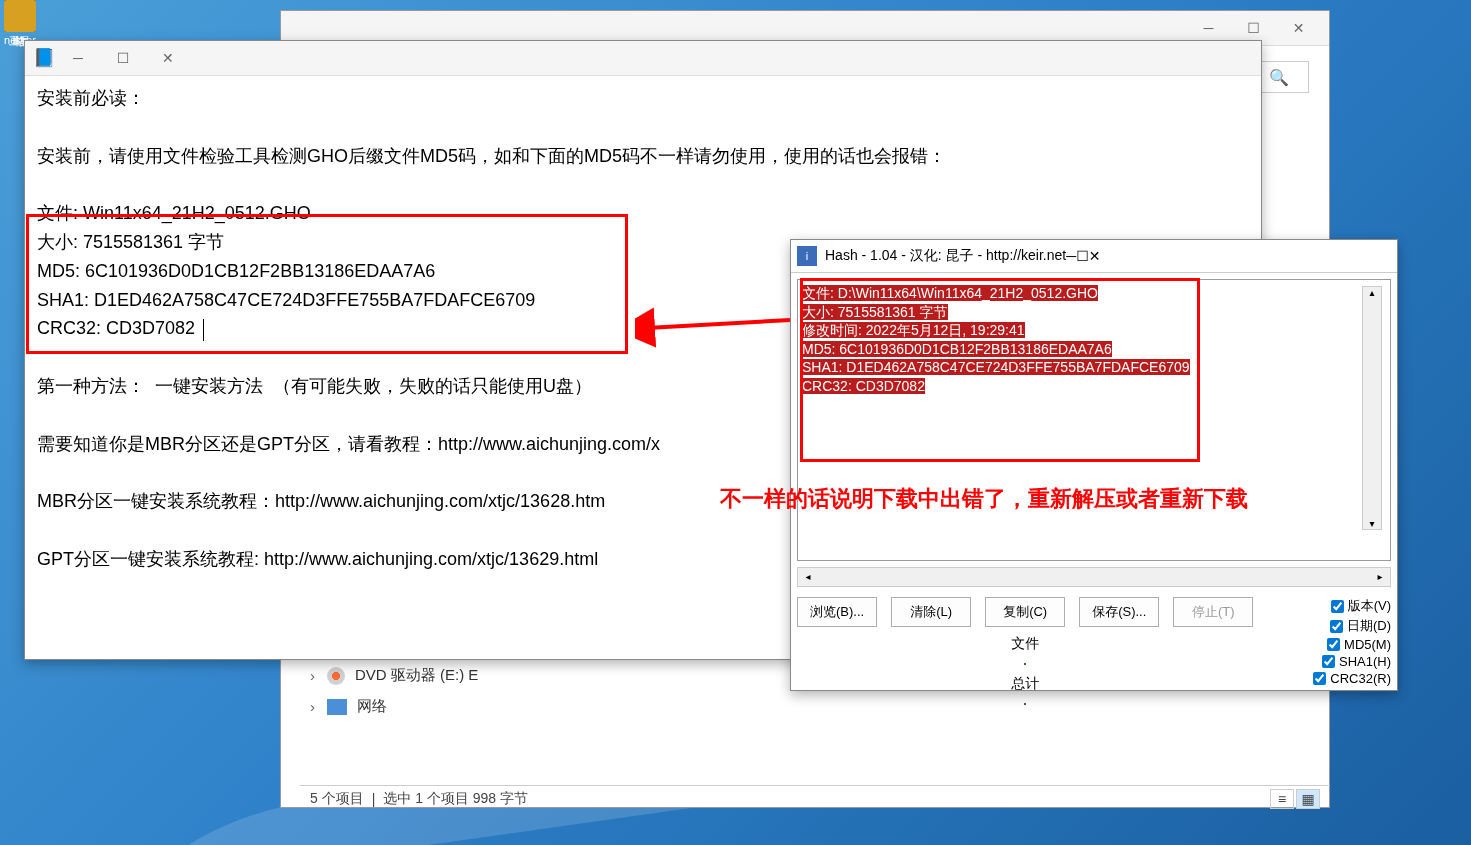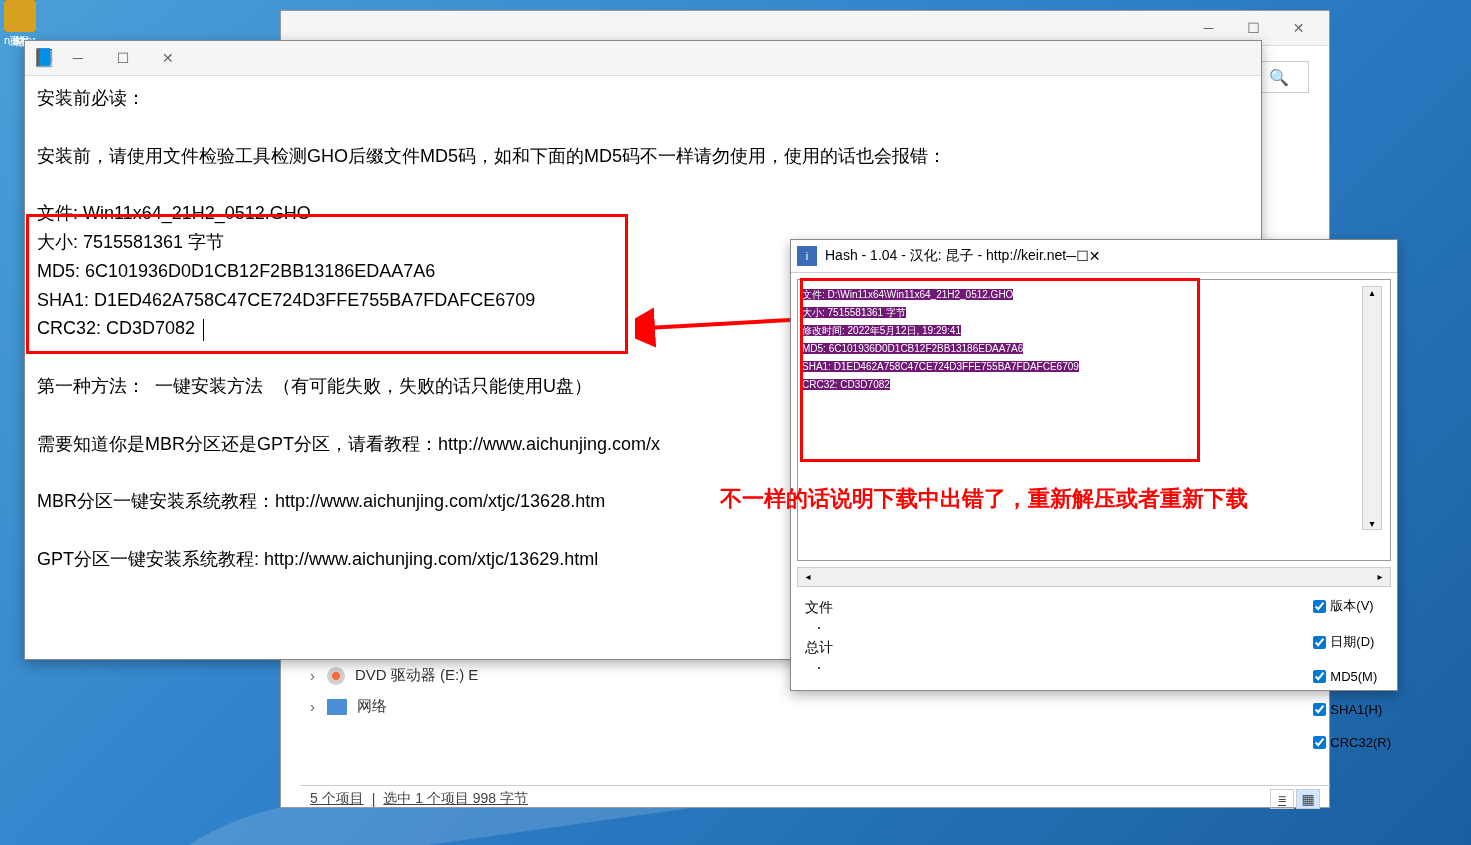--- a/index.html
+++ b/index.html
@@ -114,23 +114,23 @@
     }
     .hash-content {
       margin: 6px;
       border: 1px solid #999;
       height: 290px;
       padding: 4px;
       overflow: hidden;
       position: relative;
     }
     .hash-content .highlighted {
-      background: #701a75;
+      background: #b91c1c;
       color: white;
-      font-size: 10px;
+      font-size: 14px;
       line-height: 1.25;
       display: inline;
     }
     .hash-scrollbar-v {
       position: absolute;
       right: 8px;
       top: 6px;
       bottom: 30px;
       width: 20px;
       background: #f0f0f0;
@@ -148,23 +148,24 @@
       background: #fdfdfd;
       border: 1px solid #adadad;
       cursor: pointer;
       min-width: 80px;
       text-align: center;
     }
     .hash-btn.disabled { color: #999; }
     .hash-checks {
       display: flex;
       flex-direction: column;
-      gap: 18px;
+      gap: 2px;
       font-size: 13px;
       margin-left: auto;
+      align-items: flex-end;
     }
     .hash-checks label { display: flex; align-items: center; gap: 4px; }
     .hash-progress-row {
       display: flex;
       align-items: center;
       padding: 2px 8px;
       gap: 10px;
       font-size: 14px;
       flex-direction: column;
     }
@@ -209,21 +210,20 @@
       position: absolute;
       left: 300px;
       top: 785px;
       width: 1030px;
       font-size: 14px;
       color: #444;
       padding: 3px 10px;
       display: flex;
       align-items: center;
       border-top: 1px solid #ccc;
-      text-decoration: underline;
     }
     .explorer-status .right-icons {
       margin-left: auto;
       display: flex;
       gap: 2px;
     }
     .explorer-status .view-icon {
       width: 24px;
       height: 20px;
       border: 1px solid #ccc;
@@ -353,20 +353,27 @@
       <div style="position:absolute;bottom:0;width:100%;text-align:center;font-size:10px">▾</div>
     </div>
   </div>
   <div style="margin:0 6px 4px;height:20px;background:#f0f0f0;border:1px solid #ccc;display:flex">
     <div style="width:20px;text-align:center;font-size:10px;line-height:18px">◂</div>
     <div style="flex:1"></div>
     <div style="width:20px;text-align:center;font-size:10px;line-height:18px">▸</div>
   </div>
   <div class="hash-buttons">
     <div style="display:flex;flex-direction:column;gap:6px">
+      <div style="display:flex;gap:14px">
+        <button class="hash-btn">浏览(B)...</button>
+        <button class="hash-btn">清除(L)</button>
+        <button class="hash-btn">复制(C)</button>
+        <button class="hash-btn">保存(S)...</button>
+        <button class="hash-btn disabled">停止(T)</button>
+      </div>
       <div class="hash-progress-row">
         <span>文件</span>
         <div class="hash-progress-bar"></div>
       </div>
       <div class="hash-progress-row">
         <span>总计</span>
         <div class="hash-progress-bar"></div>
       </div>
     </div>
     <div class="hash-checks">

